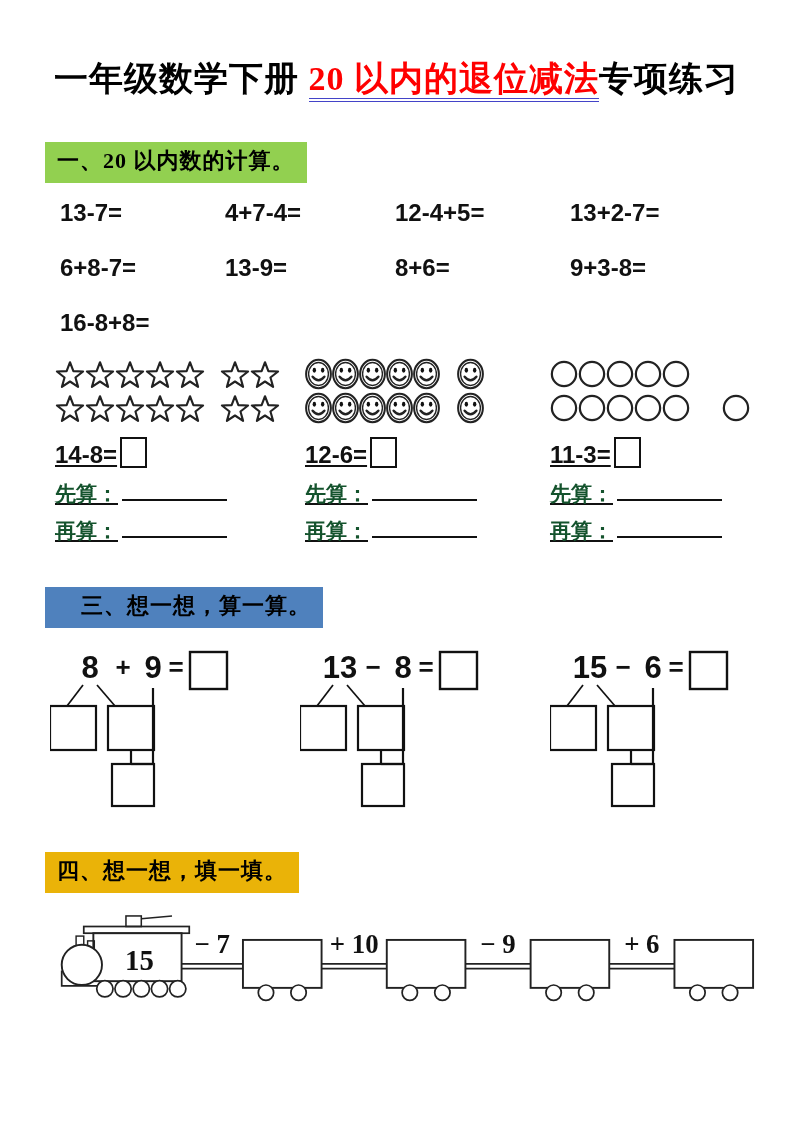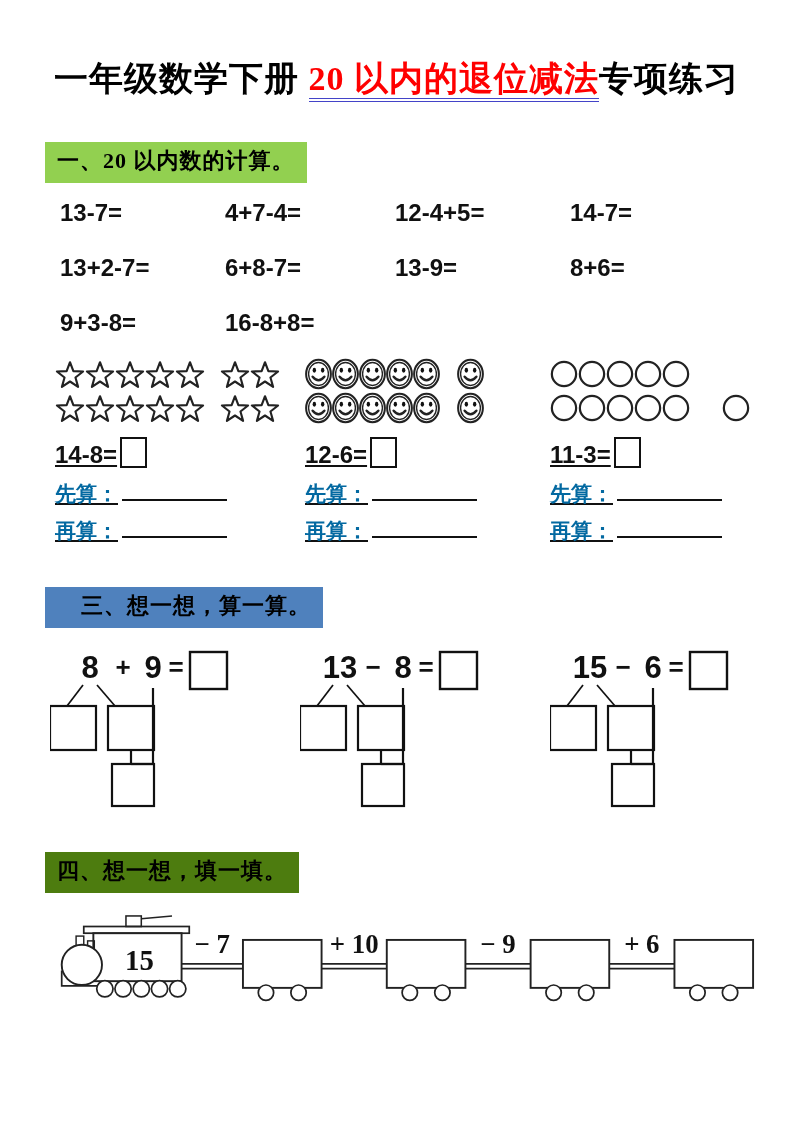--- a/index.html
+++ b/index.html
@@ -30,41 +30,40 @@
   .icon-row { display:flex; align-items:center; height:34px; }
   .icon { display:inline-flex; }
   .equation-row { margin-top:12px; height:36px; font-size:24px; font-weight:600; }
   .ansbox {
     display:inline-block; width:23px; height:27px; border:2.5px solid #111;
     vertical-align:-5px; margin-left:3px; background:#fff;
   }
   .step-row {
     margin-top:7px; height:30px;
     font-family:"Liberation Serif","DejaVu Serif",serif;
-    font-weight:bold; font-size:21px; color:#0369a1;
+    font-weight:bold; font-size:21px; color:#14532d;
   }
   .step-line {
     display:inline-block; width:105px; height:16px;
     border-bottom:2px solid #111; margin-left:4px;
   }
   .train { margin:20px 0 0 55px; }
 </style>
 </head>
 <body>
 
 <div class="page">
 
   <h1 class="title"><span>一年级数学下册 </span><span class="hl" style="color: rgb(255, 0, 0); border-bottom: 4px double rgb(67, 67, 200);">20 以内的退位减法</span><span>专项练习</span></h1>
 
   <div><span class="sec-header" style="background-color: rgb(146, 208, 80);">一、20 以内数的计算。</span></div>
   <div class="calc-grid" id="calc-grid">
       <div class="calc-cell">13-7=</div>
       <div class="calc-cell">4+7-4=</div>
       <div class="calc-cell">12-4+5=</div>
-      <div class="calc-cell">14-7=</div>
       <div class="calc-cell">13+2-7=</div>
       <div class="calc-cell">6+8-7=</div>
       <div class="calc-cell">13-9=</div>
       <div class="calc-cell">8+6=</div>
       <div class="calc-cell">9+3-8=</div>
       <div class="calc-cell">16-8+8=</div>
     </div>
 
   <div class="groups" id="circle-groups">
       <div class="group">
@@ -376,21 +375,21 @@
           <line x1="47" y1="37" x2="65" y2="58" stroke="#111" stroke-width="1.7"></line>
           <rect x="0" y="58" width="46" height="44" fill="none" stroke="#111" stroke-width="2.2"></rect>
           <rect x="58" y="58" width="46" height="44" fill="none" stroke="#111" stroke-width="2.2"></rect>
           <line x1="81" y1="102" x2="81" y2="116" stroke="#111" stroke-width="2.2"></line>
           <line x1="81" y1="116" x2="103" y2="116" stroke="#111" stroke-width="2.2"></line>
           <line x1="103" y1="40" x2="103" y2="116" stroke="#111" stroke-width="2.2"></line>
           <rect x="62" y="116" width="42" height="42" fill="none" stroke="#111" stroke-width="2.2"></rect>
         </svg></div>
     </div>
 
-  <div><span class="sec-header" style="background-color: #4d7c0f;">四、想一想，填一填。</span></div>
+  <div><span class="sec-header" style="background-color: #eab308;">四、想一想，填一填。</span></div>
   <div class="train" id="train"><svg width="700" height="97" viewBox="0 0 730 97">
         <rect x="30" y="12" width="110" height="7" fill="none" stroke="#222" stroke-width="1.8"></rect>
         <rect x="74" y="1" width="16" height="11" fill="none" stroke="#222" stroke-width="1.6"></rect>
         <line x1="90" y1="4" x2="122" y2="1" stroke="#222" stroke-width="1.6"></line>
         <rect x="40" y="19" width="92" height="50" fill="#fff" stroke="#222" stroke-width="2"></rect>
         <rect x="22" y="22" width="8" height="13" fill="none" stroke="#222" stroke-width="1.5"></rect>
         <rect x="34" y="27" width="7" height="8" fill="none" stroke="#222" stroke-width="1.5"></rect>
         <circle cx="28" cy="52" r="21" fill="#fff" stroke="#222" stroke-width="2"></circle>
         <path d="M7 58 L7 74 L46 74" fill="none" stroke="#222" stroke-width="1.8"></path>
         <text x="88" y="57" text-anchor="middle" font-size="30" font-weight="bold" fill="#111" font-family="Liberation Serif, serif">15</text>

